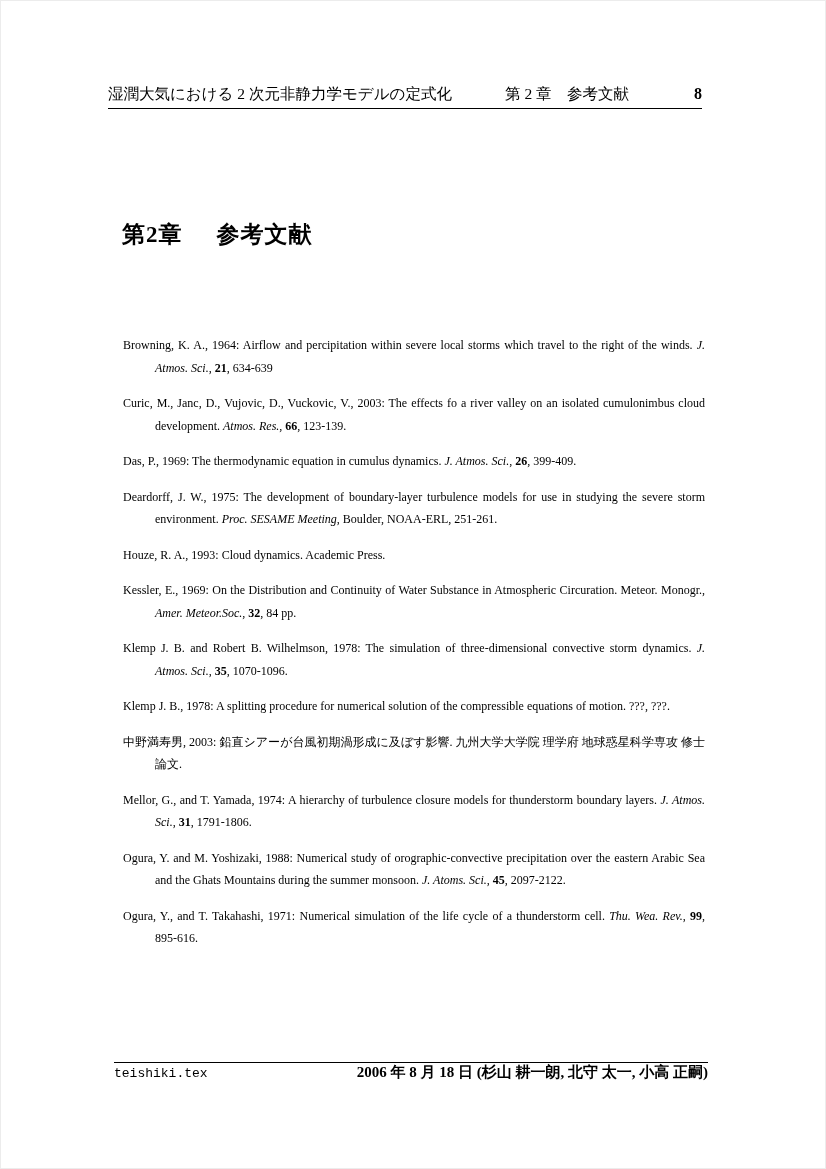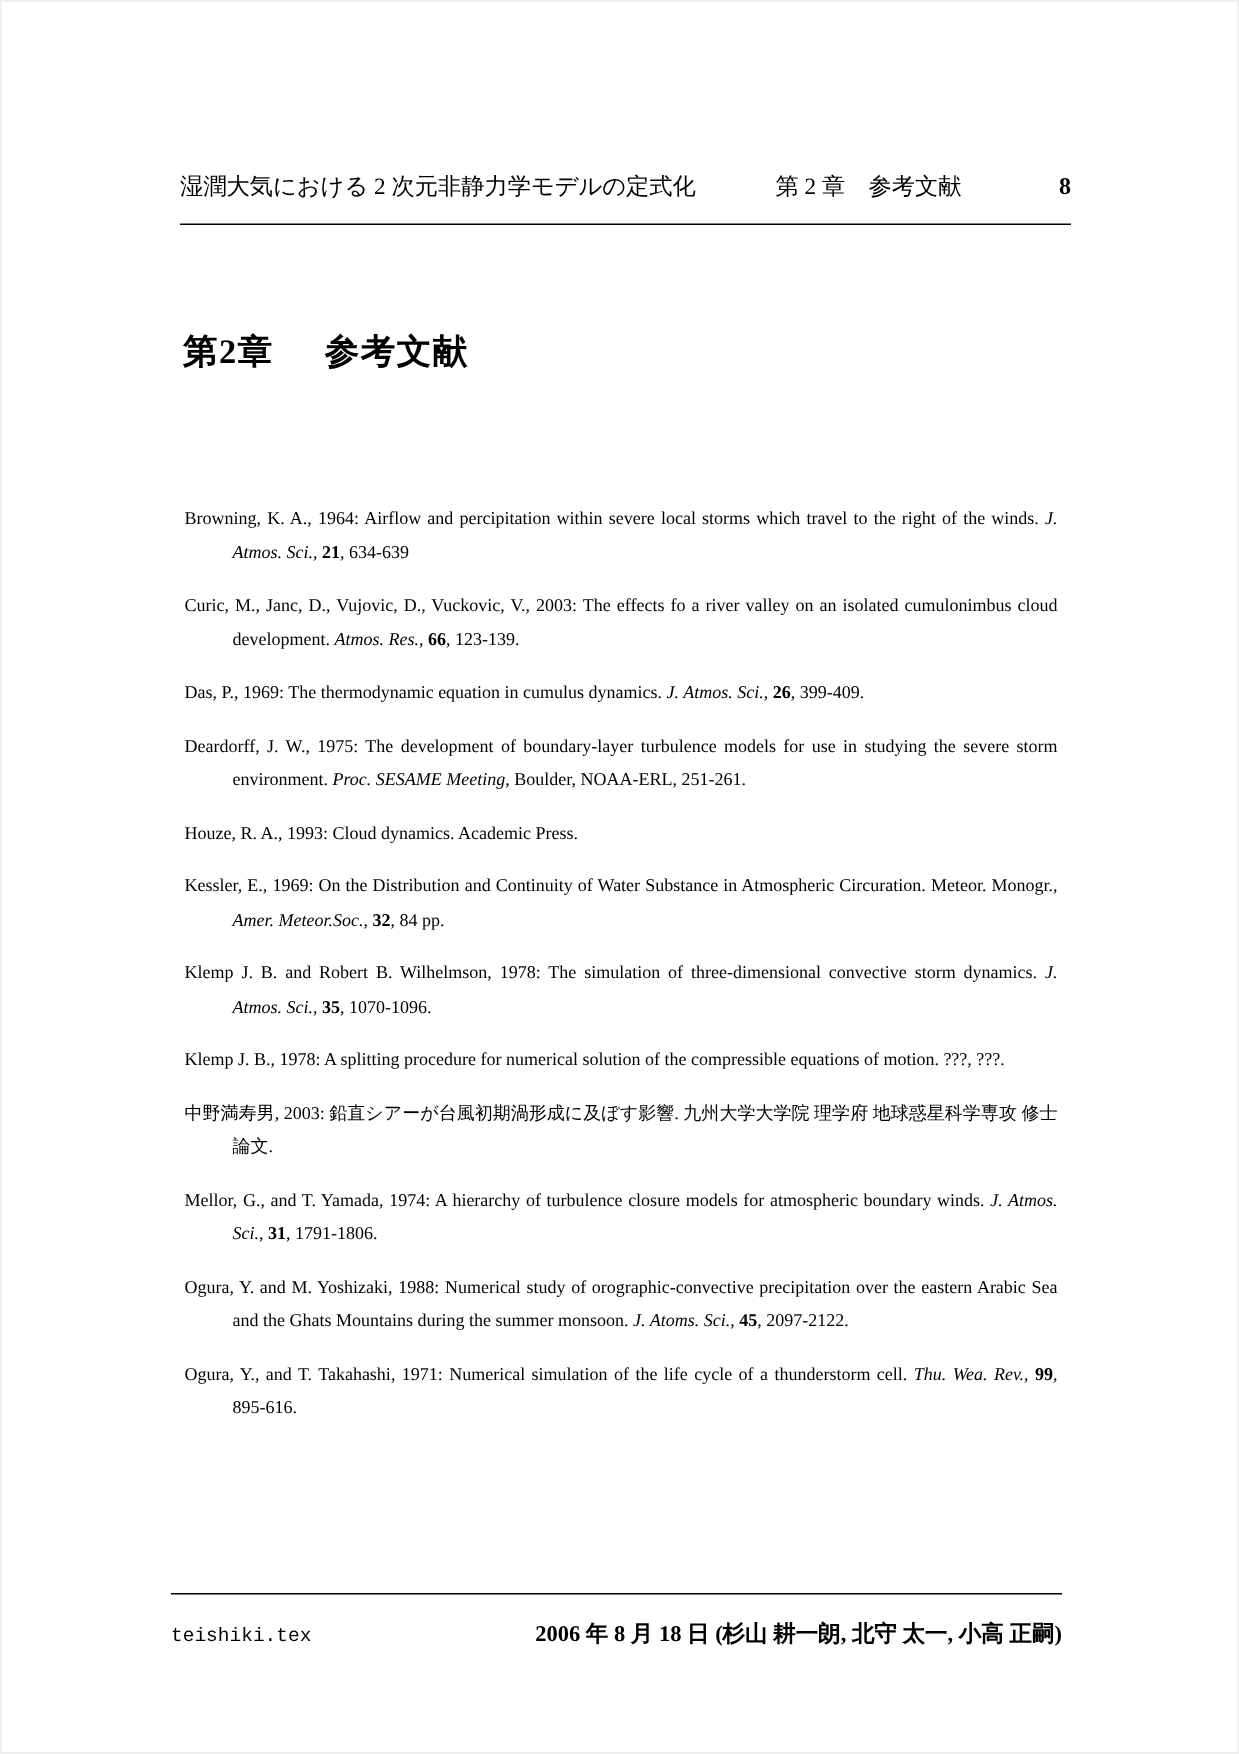--- a/index.html
+++ b/index.html
@@ -12,24 +12,23 @@
     overflow: hidden;
   }
   .page {
     position: absolute; inset: 0;
     background: #fff;
     box-shadow: inset 0 0 0 1px #ececec;
   }
 
   
   .hdr {
-    position: absolute; top: 84px; left: 120px; width: 594px;
+    position: absolute; top: 84px; left: 108px; width: 594px;
     border-bottom: 1.5px solid #000;
-    padding-bottom: 15px;
-    margin-top: 31px;
+    padding-bottom: 5px;
   }
   .hdr-line {
     display: flex; justify-content: space-between; align-items: baseline;
     font-size: 15.5px; line-height: 19px;
   }
   .hdr-right { display: inline-flex; align-items: baseline; gap: 35px; }
   .hdr-page { font-weight: bold; margin-left: 30px; font-size: 16px; }
 
   
   .chapter-title {
@@ -49,21 +48,21 @@
     padding-left: 32px; text-indent: -32px;
     margin-bottom: 13px;
   }
   .it { font-style: italic; }
   .bf { font-weight: bold; }
 
   
   .ftr {
     position: absolute; top: 1062px; left: 114px; width: 594px;
     border-top: 1.5px solid #000;
-    padding-top: 17px;
+    padding-top: 0;
   }
   .ftr-line {
     display: flex; justify-content: space-between; align-items: baseline;
   }
   .ftr-file { font-size: 13px; font-family: "Liberation Mono", "DejaVu Sans Mono", monospace; }
   .ftr-date { font-size: 15px; font-weight: bold; }
 </style>
 </head>
 <body>
 
@@ -86,21 +85,21 @@
   <div class="refs" id="ref-list">
       <p class="reference"><span>Browning, K. A., 1964: Airflow and percipitation within severe local storms which travel to the right of the winds. </span><span class="it">J. Atmos. Sci.</span><span>, </span><span class="bf">21</span><span>, 634-639</span></p>
       <p class="reference"><span>Curic, M., Janc, D., Vujovic, D., Vuckovic, V., 2003: The effects fo a river valley on an isolated cumulonimbus cloud development. </span><span class="it">Atmos. Res.</span><span>, </span><span class="bf">66</span><span>, 123-139.</span></p>
       <p class="reference"><span>Das, P., 1969: The thermodynamic equation in cumulus dynamics. </span><span class="it">J. Atmos. Sci.</span><span>, </span><span class="bf">26</span><span>, 399-409.</span></p>
       <p class="reference"><span>Deardorff, J. W., 1975: The development of boundary-layer turbulence models for use in studying the severe storm environment. </span><span class="it">Proc. SESAME Meeting</span><span>, Boulder, NOAA-ERL, 251-261.</span></p>
       <p class="reference"><span>Houze, R. A., 1993: Cloud dynamics. Academic Press.</span></p>
       <p class="reference"><span>Kessler, E., 1969: On the Distribution and Continuity of Water Substance in Atmospheric Circuration. Meteor. Monogr., </span><span class="it">Amer. Meteor.Soc.</span><span>, </span><span class="bf">32</span><span>, 84 pp.</span></p>
       <p class="reference"><span>Klemp J. B. and Robert B. Wilhelmson, 1978: The simulation of three-dimensional convective storm dynamics. </span><span class="it">J. Atmos. Sci.</span><span>, </span><span class="bf">35</span><span>, 1070-1096.</span></p>
       <p class="reference"><span>Klemp J. B., 1978: A splitting procedure for numerical solution of the compressible equations of motion. ???, ???.</span></p>
       <p class="reference"><span>中野満寿男, 2003: 鉛直シアーが台風初期渦形成に及ぼす影響. 九州大学大学院 理学府 地球惑星科学専攻 修士論文.</span></p>
-      <p class="reference"><span>Mellor, G., and T. Yamada, 1974: A hierarchy of turbulence closure models for atmospheric boundary winds. </span><span class="it">J. Atmos. Sci.</span><span>, </span><span class="bf">31</span><span>, 1791-1806.</span></p>
+      <p class="reference"><span>Mellor, G., and T. Yamada, 1974: A hierarchy of turbulence closure models for thunderstorm boundary layers. </span><span class="it">J. Atmos. Sci.</span><span>, </span><span class="bf">31</span><span>, 1791-1806.</span></p>
       <p class="reference"><span>Ogura, Y. and M. Yoshizaki, 1988: Numerical study of orographic-convective precipitation over the eastern Arabic Sea and the Ghats Mountains during the summer monsoon. </span><span class="it">J. Atoms. Sci.</span><span>, </span><span class="bf">45</span><span>, 2097-2122.</span></p>
       <p class="reference"><span>Ogura, Y., and T. Takahashi, 1971: Numerical simulation of the life cycle of a thunderstorm cell. </span><span class="it">Thu. Wea. Rev.</span><span>, </span><span class="bf">99</span><span>, 895-616.</span></p>
     </div>
 
   <div class="ftr">
     <div class="ftr-line">
       <span class="ftr-file">teishiki.tex</span>
       <span class="ftr-date">2006 年 8 月 18 日 (杉山 耕一朗, 北守 太一, 小高 正嗣)</span>
     </div>
   </div>

